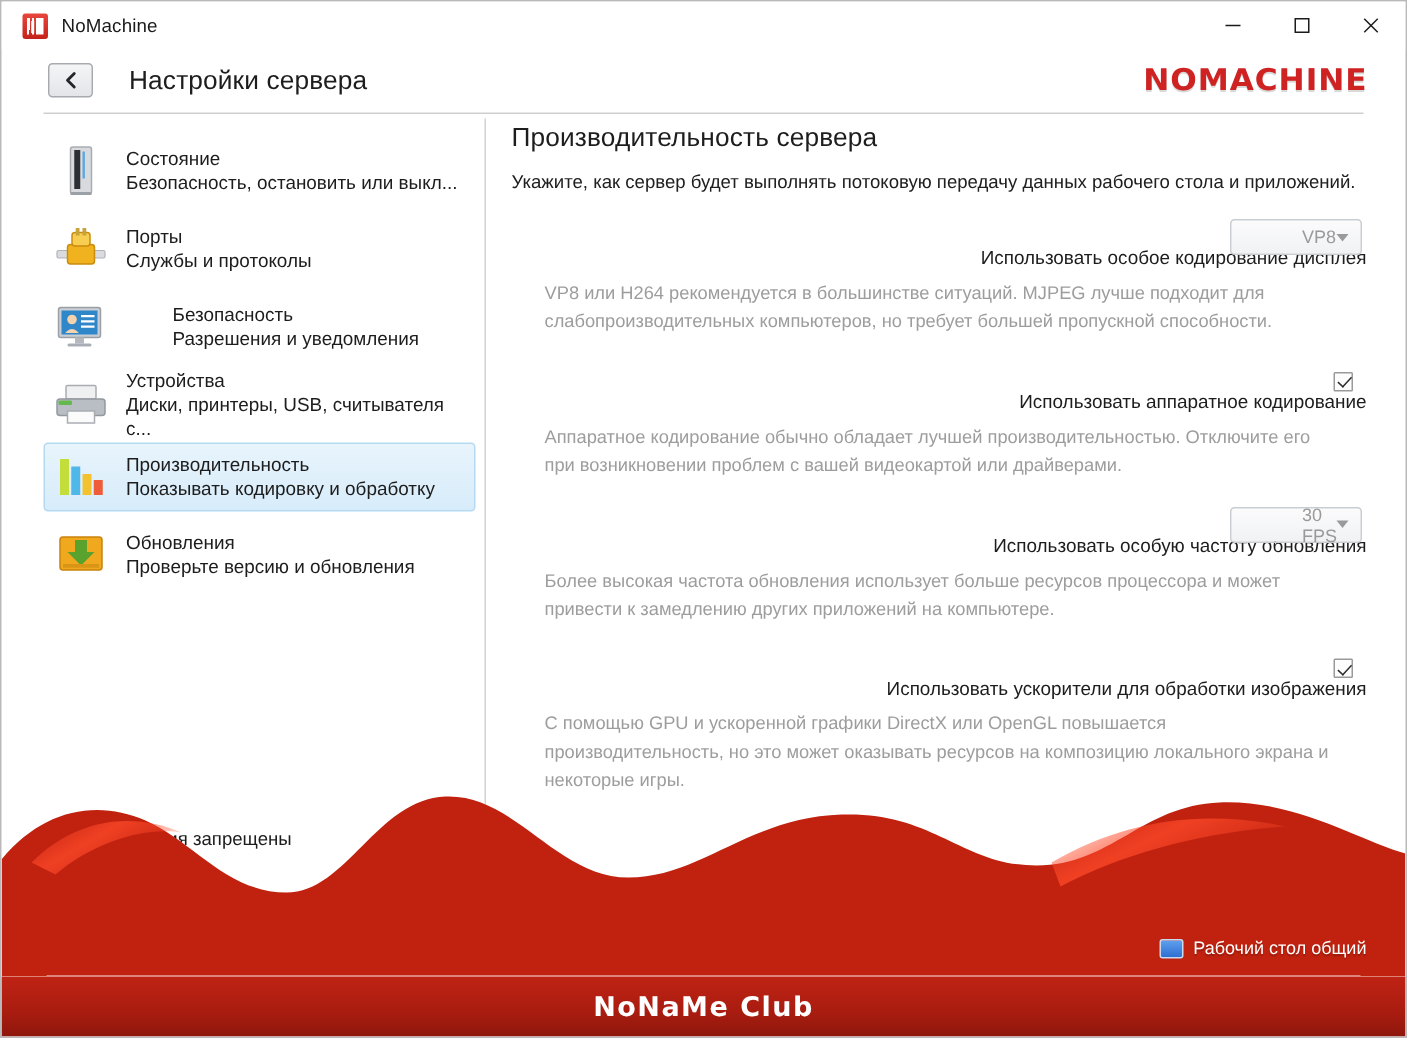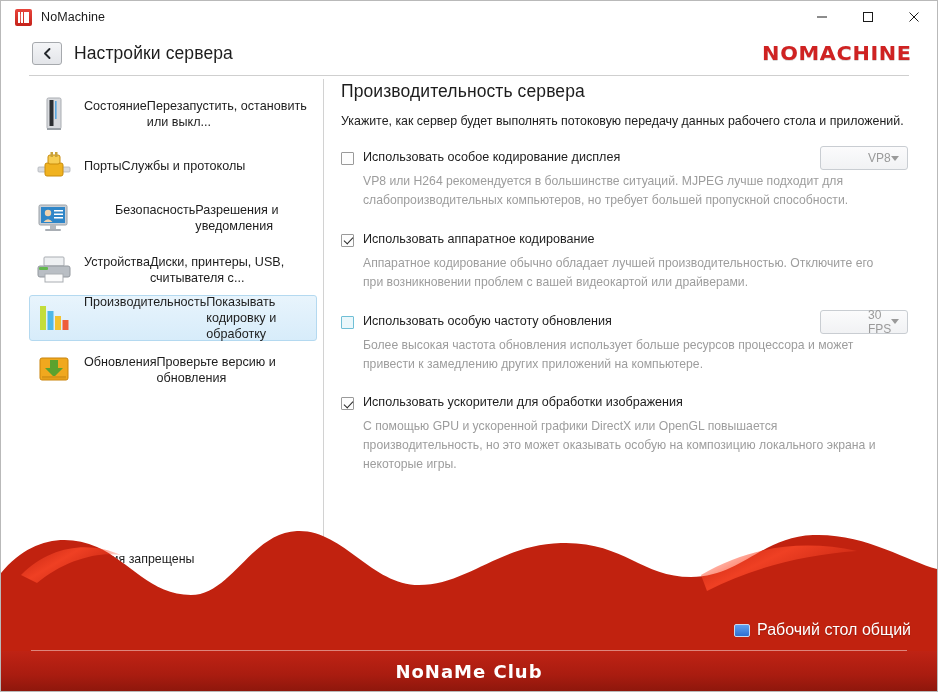--- a/index.html
+++ b/index.html
@@ -50,21 +50,21 @@
   .win-btn {
     width: 46px; height: 32px;
     display: flex; align-items: center; justify-content: center;
     color: #1b1b1b;
   }
   .win-btn svg { display: block; }
 
   
   .header {
     position: absolute; left: 0; top: 32px; width: 936px; height: 40px;
-    display: flex; align-items: center;
+    display: flex; align-items: center; gap: 12px;
   }
   .back-btn {
     margin-left: 31px;
     width: 30px; height: 23px;
     border: 1px solid #a6a9ad;
     border-radius: 3px;
     background: linear-gradient(180deg, #f4f5f7 0%, #e3e5e9 100%);
     display: flex; align-items: center; justify-content: center;
     color: #23272b;
     flex: none;
@@ -105,37 +105,37 @@
   }
   .nav-item.selected {
     background: linear-gradient(180deg, #e8f4fc 0%, #d7ecfa 100%);
     border-color: #b4d9f0;
   }
   .nav-icon {
     width: 40px; height: 38px; flex: none;
     display: flex; align-items: center; justify-content: center;
     margin-right: 10px;
   }
-  .nav-texts { display: flex; flex-direction: row; line-height: 1.28; }
+  .nav-texts { display: flex; flex-direction: column; line-height: 1.28; }
   .nav-title { font-size: 12.6px; color: #1d1d1d; }
   .nav-sub { font-size: 12.6px; color: #1d1d1d; }
 
   
   .main {
     position: absolute; left: 340px; top: 80px; width: 570px;
   }
   .main-title {
     font-size: 17.5px; color: #1d1d1d; margin: 0 0 0 0;
     letter-spacing: 0.1px;
   }
   .main-sub {
     font-size: 12.4px; color: #202020; margin-top: 12px;
   }
   .option { position: relative; margin-top: 22px; }
-  .opt-row { display: flex; align-items: flex-start; }
+  .opt-row { display: flex; align-items: flex-end; flex-direction: column; }
   .cbx {
     width: 13px; height: 13px; flex: none; margin-top: 2px; margin-right: 9px;
     border: 1px solid #9a9a9a;
     background: #fdfdfd;
     border-radius: 1px;
     position: relative;
   }
   .cbx.hover { border-color: #6fbfd6; background: #eaf7fb; }
   .cbx.checked::after {
     content: "";
@@ -186,21 +186,21 @@
   .desktop-status {
     position: absolute; right: 26px; bottom: 52px;
     display: flex; align-items: center;
   }
   .desk-icon {
     width: 16px; height: 13px; margin-right: 7px; flex: none;
     background: linear-gradient(180deg, #5fa0ef 0%, #2f6fd0 100%);
     border: 1px solid #c9d9ef; border-radius: 2px;
   }
   .desk-text {
-    font-size: 16px; color: #ffffff;
+    font-size: 12px; color: #ffffff;
     text-shadow: 0 1px 1px rgba(0,0,0,0.25);
   }
   .footer-line {
     position: absolute; left: 30px; bottom: 40px; width: 876px; height: 1px;
     background: rgba(255,255,255,0.45);
   }
 
   
   .watermark {
     position: absolute; left: 0; bottom: 0; width: 936px; height: 40px;
@@ -259,21 +259,21 @@
       <div class="nav-icon">
         <svg width="22" height="34" viewBox="0 0 22 34">
           <rect x="4" y="1" width="14" height="31" rx="1.5" fill="#d8dade" stroke="#a9adb2" stroke-width="1"></rect>
           <rect x="6.5" y="3" width="4" height="26" fill="#2c2f33"></rect>
           <rect x="12" y="4" width="1.6" height="18" fill="#5aa8e0"></rect>
           <rect x="4" y="31" width="14" height="2" fill="#9aa0a6"></rect>
         </svg>
       </div>
       <div class="nav-texts">
         <span class="nav-title">Состояние</span>
-        <span class="nav-sub">Перезапустить, остановить или выкл...</span>
+        <span class="nav-sub">Безопасность, остановить или выкл...</span>
       </div>
     </div>
 
     <div class="nav-item" style="top:64px;">
       <div class="nav-icon">
         <svg width="34" height="30" viewBox="0 0 34 30">
           <rect x="1" y="16" width="32" height="5" rx="1" fill="#d9dbdf" stroke="#b0b4b9" stroke-width="0.8"></rect>
           <rect x="8" y="12" width="18" height="13" rx="2" fill="#f0b21f" stroke="#c98c0c" stroke-width="1"></rect>
           <rect x="11" y="4" width="12" height="9" rx="2" fill="#f7cd52" stroke="#c98c0c" stroke-width="1"></rect>
           <rect x="13.5" y="1" width="2.5" height="5" fill="#c8a23a"></rect>
@@ -387,21 +387,21 @@
         <span class="combo-value">30 FPS</span>
         <span class="combo-arrow"></span>
       </div>
     </div>
 
     <div class="option">
       <div class="opt-row">
         <div class="cbx checked"></div>
         <span class="opt-label">Использовать ускорители для обработки изображения</span>
       </div>
-      <div class="opt-desc">С помощью GPU и ускоренной графики DirectX или OpenGL повышается производительность, но это может оказывать особую на композицию локального экрана и некоторые игры.</div>
+      <div class="opt-desc">С помощью GPU и ускоренной графики DirectX или OpenGL повышается производительность, но это может оказывать ресурсов на композицию локального экрана и некоторые игры.</div>
     </div>
   </div>
 
   <div class="lock-row">
     <svg class="lock-icon" viewBox="0 0 15 16">
       <path d="M4 7 V4.6 A3.5 3.5 0 0 1 11 4.6 V7" fill="none" stroke="#c8a13a" stroke-width="1.8"></path>
       <rect x="2" y="6.8" width="11" height="8.2" rx="1" fill="#f3c43f" stroke="#c8930d" stroke-width="1"></rect>
       <circle cx="7.5" cy="10.2" r="1.4" fill="#8a6408"></circle>
       <rect x="6.9" y="10.4" width="1.3" height="3" fill="#8a6408"></rect>
     </svg>

